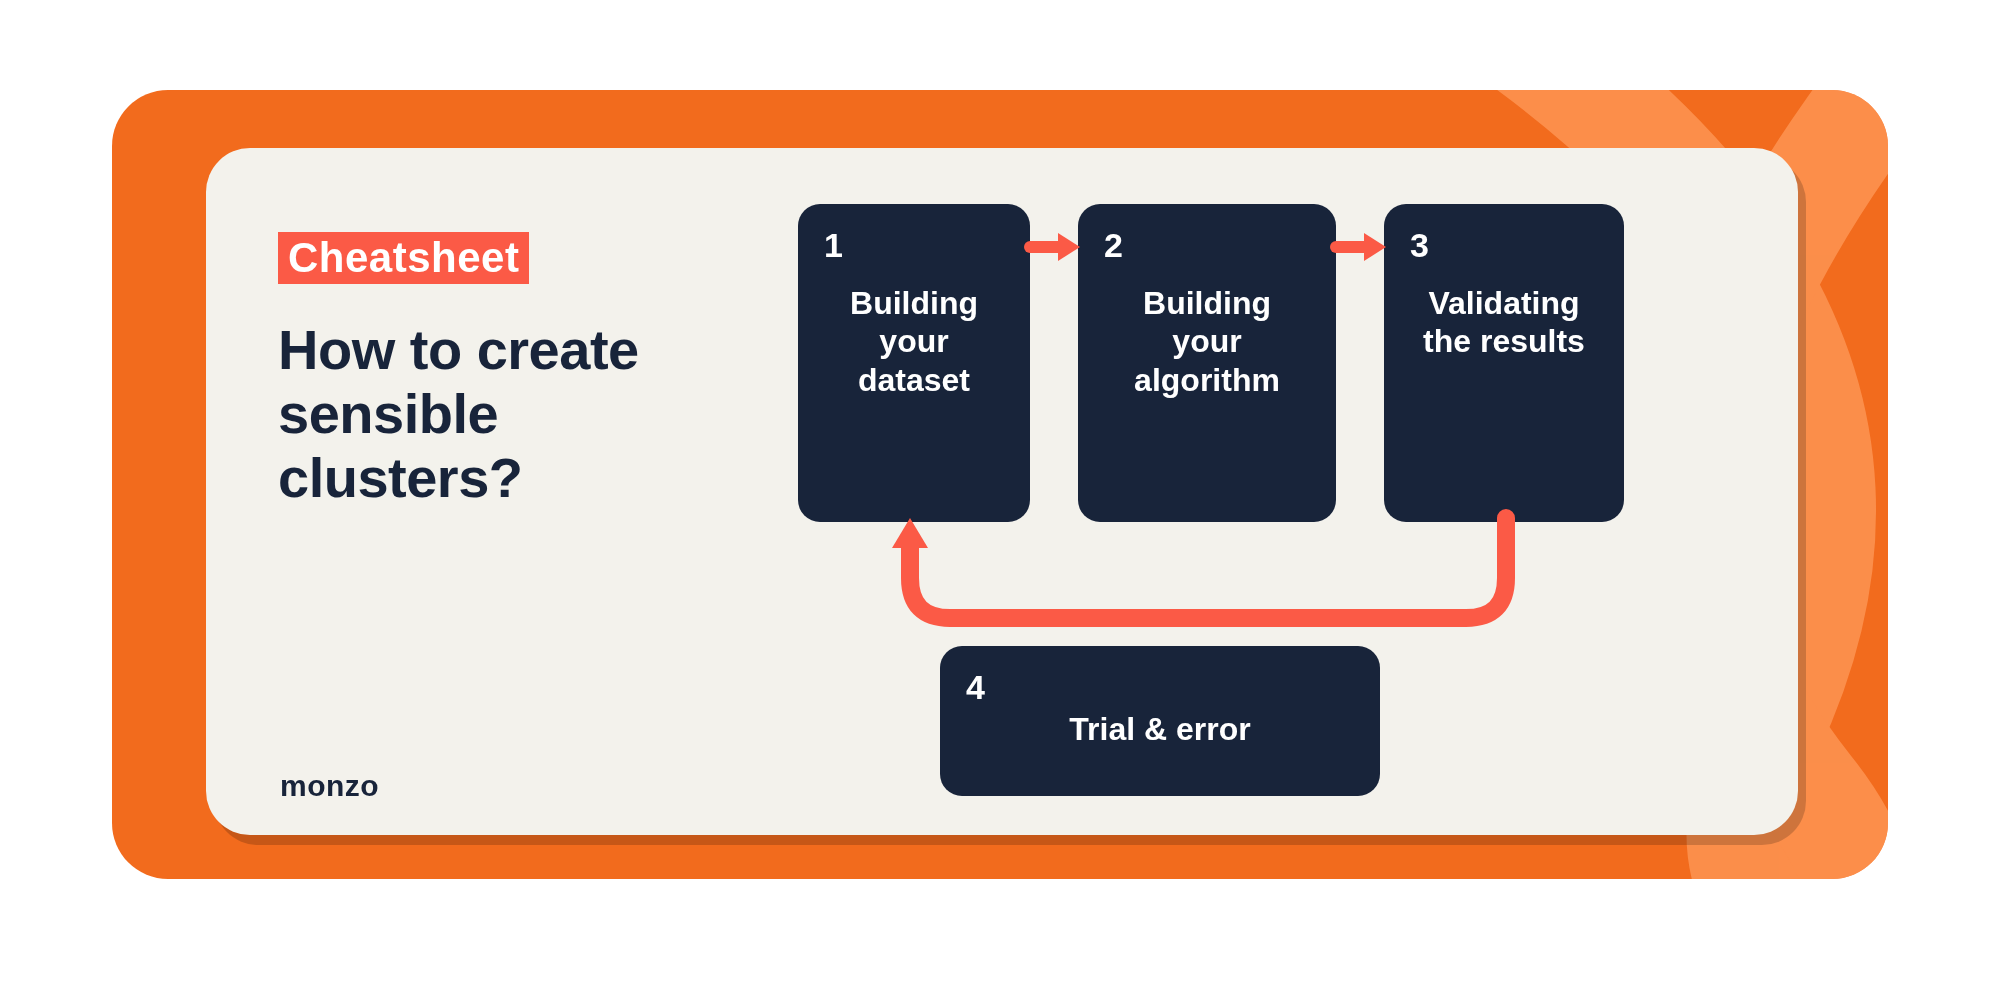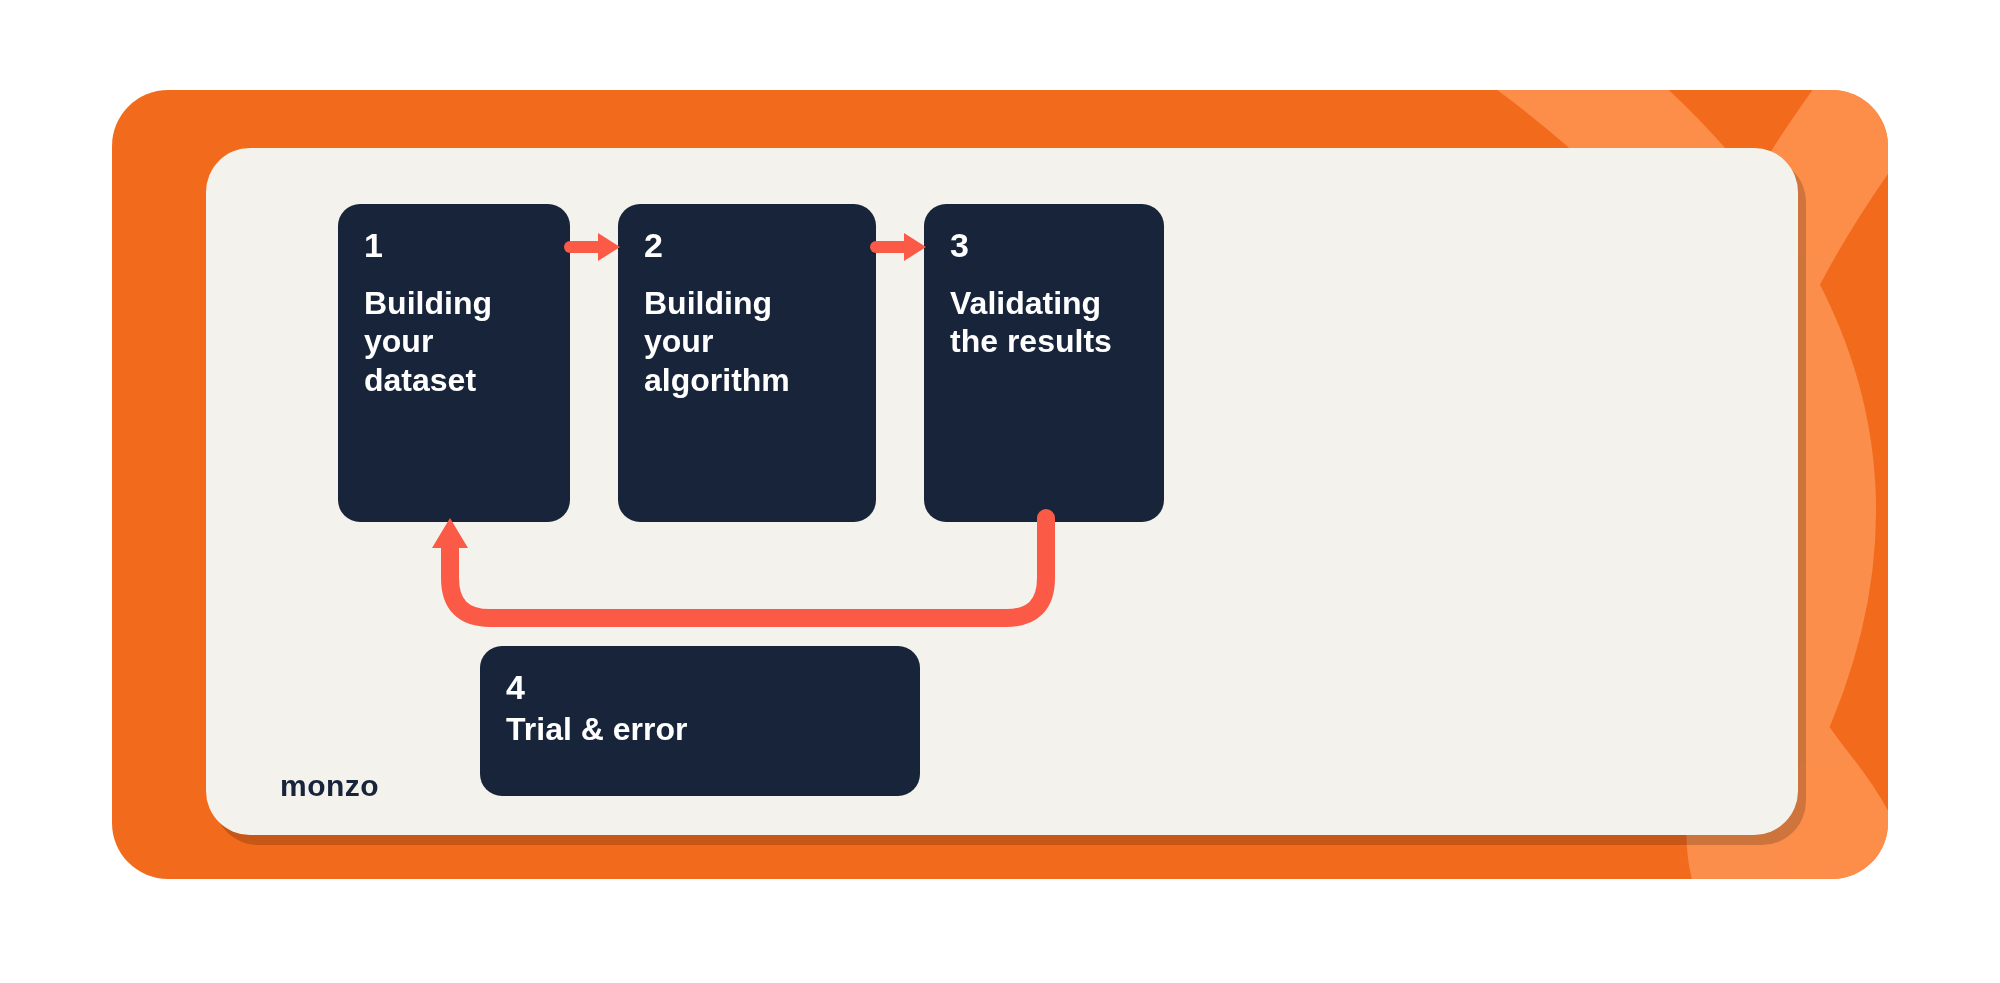--- a/index.html
+++ b/index.html
@@ -99,20 +99,21 @@
   .step .num {
     font-weight: 800;
     font-size: 34px;
     line-height: 1;
   }
   .step .label {
     margin-top: 22px;
     font-weight: 700;
     font-size: 32px;
     line-height: 1.2;
+    text-align: center;
   }
 
   .step-1 { top: 0;   left: 60px;  width: 232px; height: 318px; }
   .step-2 { top: 0;   left: 340px; width: 258px; height: 318px; }
   .step-3 { top: 0;   left: 646px; width: 240px; height: 318px; }
   .step-4 { top: 442px; left: 202px; width: 440px; height: 150px; }
   .step-4 .label { margin-top: 6px; }
 
   .arrow {
     position: absolute;
@@ -141,20 +142,24 @@
       <svg width="900" height="1100" viewBox="0 0 900 1100">
         <g fill="none" stroke="#ff9a5a" stroke-width="110" stroke-linecap="round" opacity="0.75">
           <path d="M 140 -40 C 500 160, 720 420, 560 760 C 440 1020, 760 1060, 920 900"></path>
           <path d="M 820 -60 C 560 240, 360 520, 600 820 C 760 1020, 520 1120, 360 980"></path>
         </g>
       </svg>
     </div>
 
     <div class="card">
       <div class="content">
+        <div class="left">
+          <span class="tag">Cheatsheet</span>
+          <h1 class="title">How to create sensible clusters?</h1>
+        </div>
 
         <div class="right">
 
           <div class="step step-1">
             <div class="num">1</div>
             <div class="label">Building your dataset</div>
           </div>
 
           <div class="step step-2">
             <div class="num">2</div>

